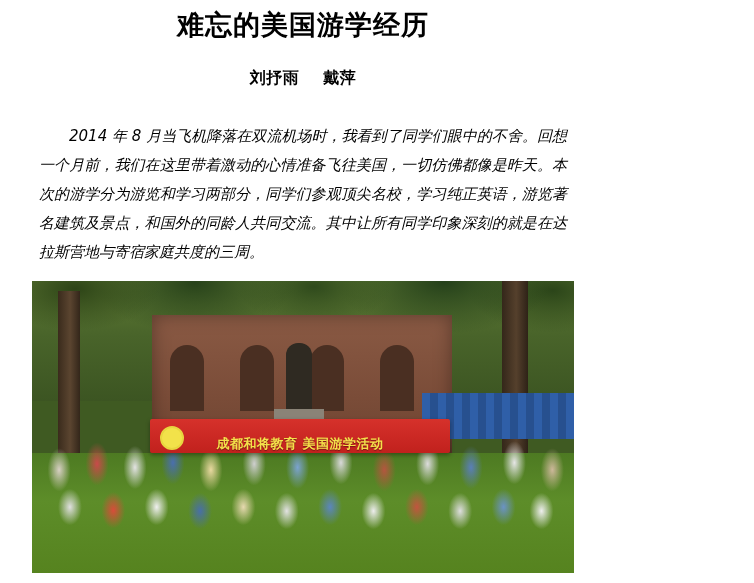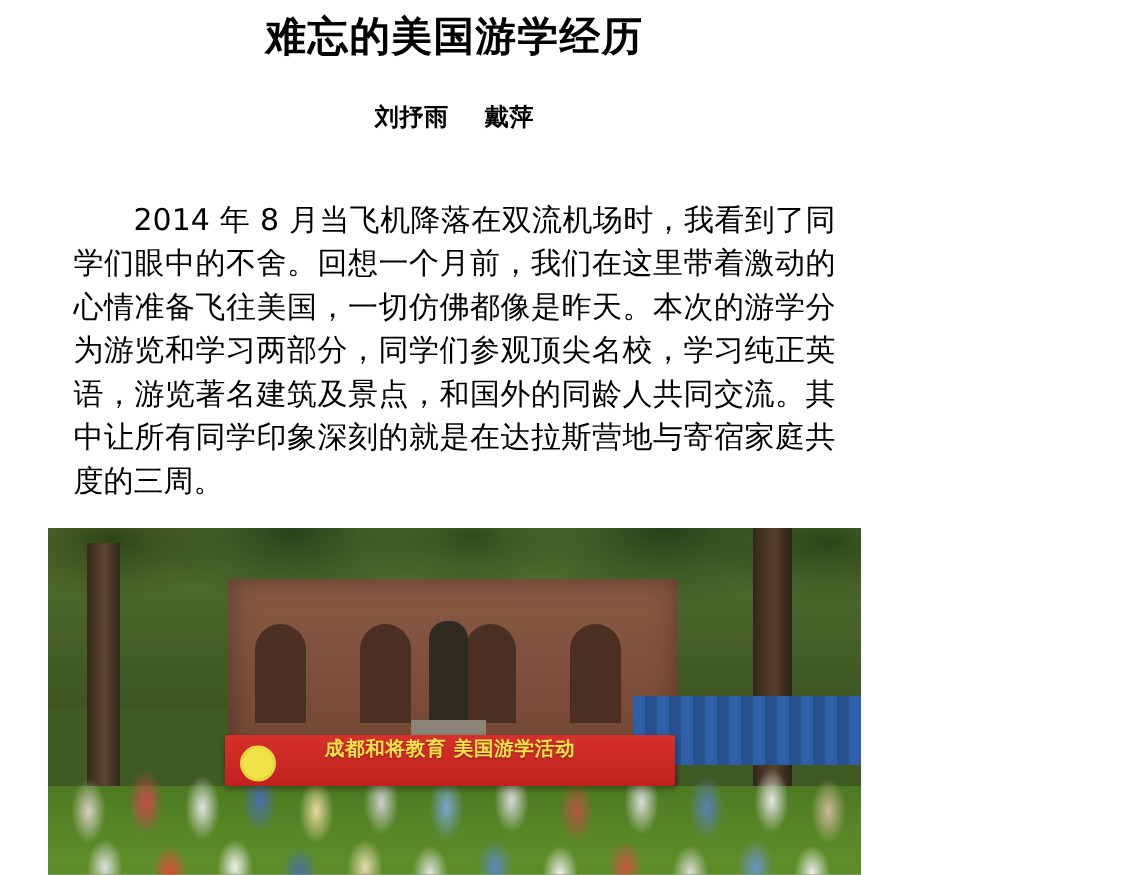--- a/index.html
+++ b/index.html
@@ -45,27 +45,28 @@
     display: inline-block;
     width: 14px;
   }
   .body-wrap {
     margin: 0 auto;
     width: 542px;
     padding-top: 26px;
   }
   .body-paragraph {
     font-family: "DejaVu Sans", sans-serif;
-    font-size: 20px;
+    font-size: 15px;
     line-height: 29px;
     text-align: justify;
     text-justify: inter-ideograph;
     text-indent: 2em;
     color: #000000;
-    margin: 17px;
+    margin: 7px;
+    font-style: italic;
   }
   .figure {
     margin: 14px 0 0 0;
     padding: 0;
   }
   .photo {
     position: relative;
     width: 542px;
     height: 292px;
     overflow: hidden;
@@ -169,21 +170,21 @@
       radial-gradient(ellipse 17px 26px at 94% 55%, #efefef 0%, rgba(239,239,239,0) 70%);
   }
   .photo .banner {
     position: absolute;
     left: 118px; top: 138px;
     width: 300px; height: 34px;
     background: linear-gradient(180deg, #d6312b 0%, #c1211d 100%);
     border-radius: 2px;
     box-shadow: 0 2px 4px rgba(0,0,0,0.35);
     display: flex;
-    align-items: flex-start;
+    align-items: flex-end;
     justify-content: center;
     overflow: hidden;
   }
   .photo .banner-text {
     font-family: "DejaVu Sans", sans-serif;
     font-size: 13px;
     font-weight: bold;
     color: #f4e04a;
     white-space: nowrap;
     letter-spacing: 0.5px;

